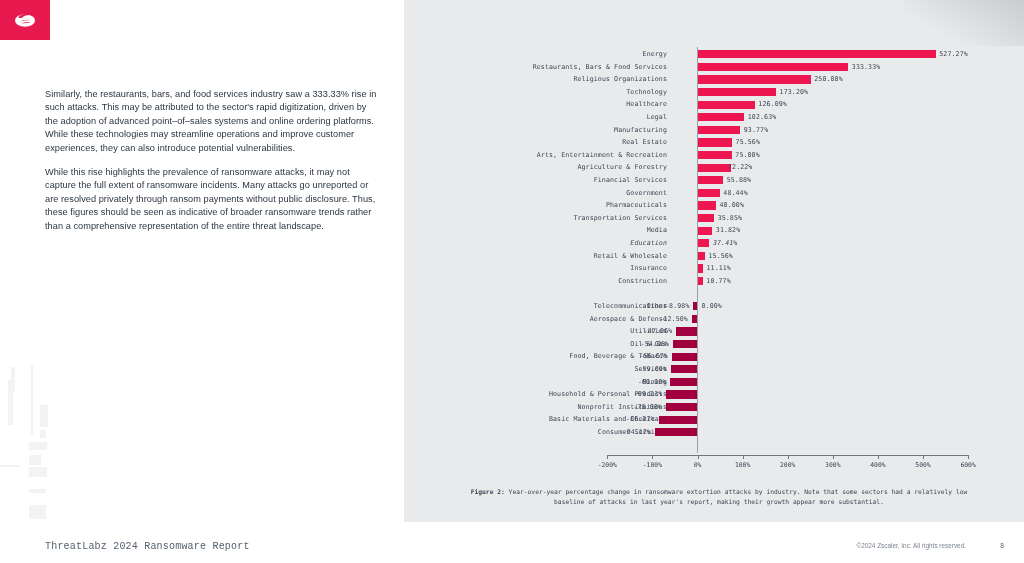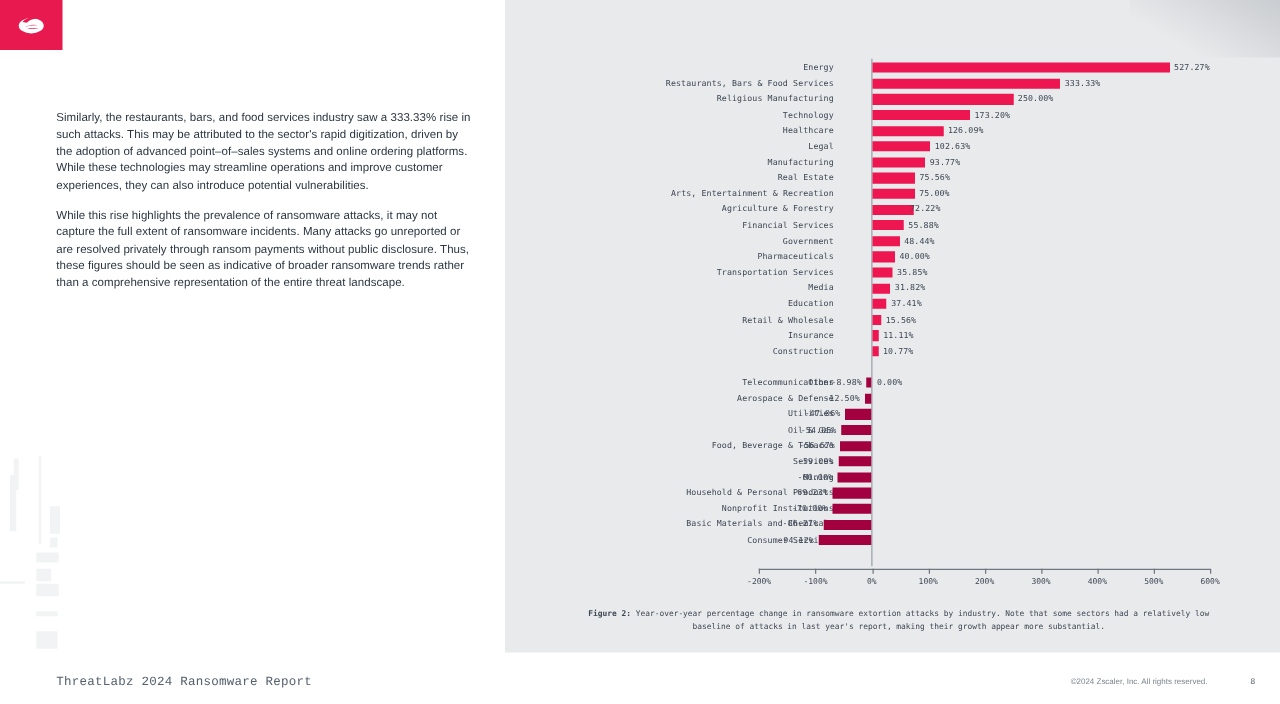--- a/index.html
+++ b/index.html
@@ -113,21 +113,21 @@
             <div class="cat-label">Energy</div>
             <div class="bar pos" style="width: 237.799px;"></div>
             <div class="val-label" style="left: 535.299px;">527.27%</div>
           </div>
           <div class="row" style="top: 60.6px;">
             <div class="cat-label">Restaurants, Bars &amp; Food Services</div>
             <div class="bar pos" style="width: 150.332px;"></div>
             <div class="val-label" style="left: 447.832px;">333.33%</div>
           </div>
           <div class="row" style="top: 73.2px;">
-            <div class="cat-label">Religious Manufacturing</div>
+            <div class="cat-label">Religious Organizations</div>
             <div class="bar pos" style="width: 112.75px;"></div>
             <div class="val-label" style="left: 410.25px;">250.00%</div>
           </div>
           <div class="row" style="top: 85.8px;">
             <div class="cat-label">Technology</div>
             <div class="bar pos" style="width: 78.1132px;"></div>
             <div class="val-label" style="left: 375.613px;">173.20%</div>
           </div>
           <div class="row" style="top: 98.4px;">
             <div class="cat-label">Healthcare</div>
@@ -177,21 +177,21 @@
           <div class="row" style="top: 211.8px;">
             <div class="cat-label">Transportation Services</div>
             <div class="bar pos" style="width: 16.1684px;"></div>
             <div class="val-label" style="left: 313.668px;">35.85%</div>
           </div>
           <div class="row" style="top: 224.4px;">
             <div class="cat-label">Media</div>
             <div class="bar pos" style="width: 14.3508px;"></div>
             <div class="val-label" style="left: 311.851px;">31.82%</div>
           </div>
-          <div class="row" style="top: 237px;">
+          <div class="row" style="top: 237px; font-style: italic;">
             <div class="cat-label">Education</div>
             <div class="bar pos" style="width: 11.4689px;"></div>
             <div class="val-label" style="left: 308.969px;">37.41%</div>
           </div>
           <div class="row" style="top: 249.6px;">
             <div class="cat-label">Retail &amp; Wholesale</div>
             <div class="bar pos" style="width: 7.01756px;"></div>
             <div class="val-label" style="left: 304.518px;">15.56%</div>
           </div>
           <div class="row" style="top: 262.2px;">

